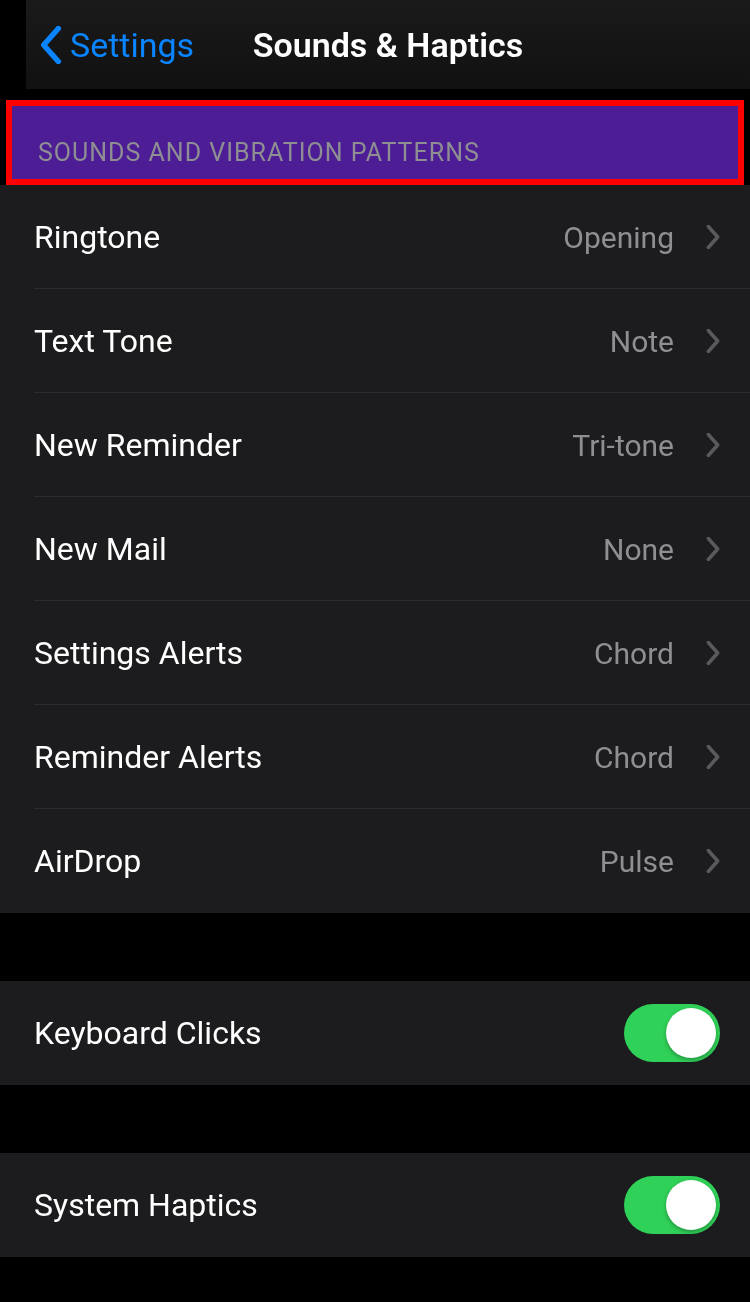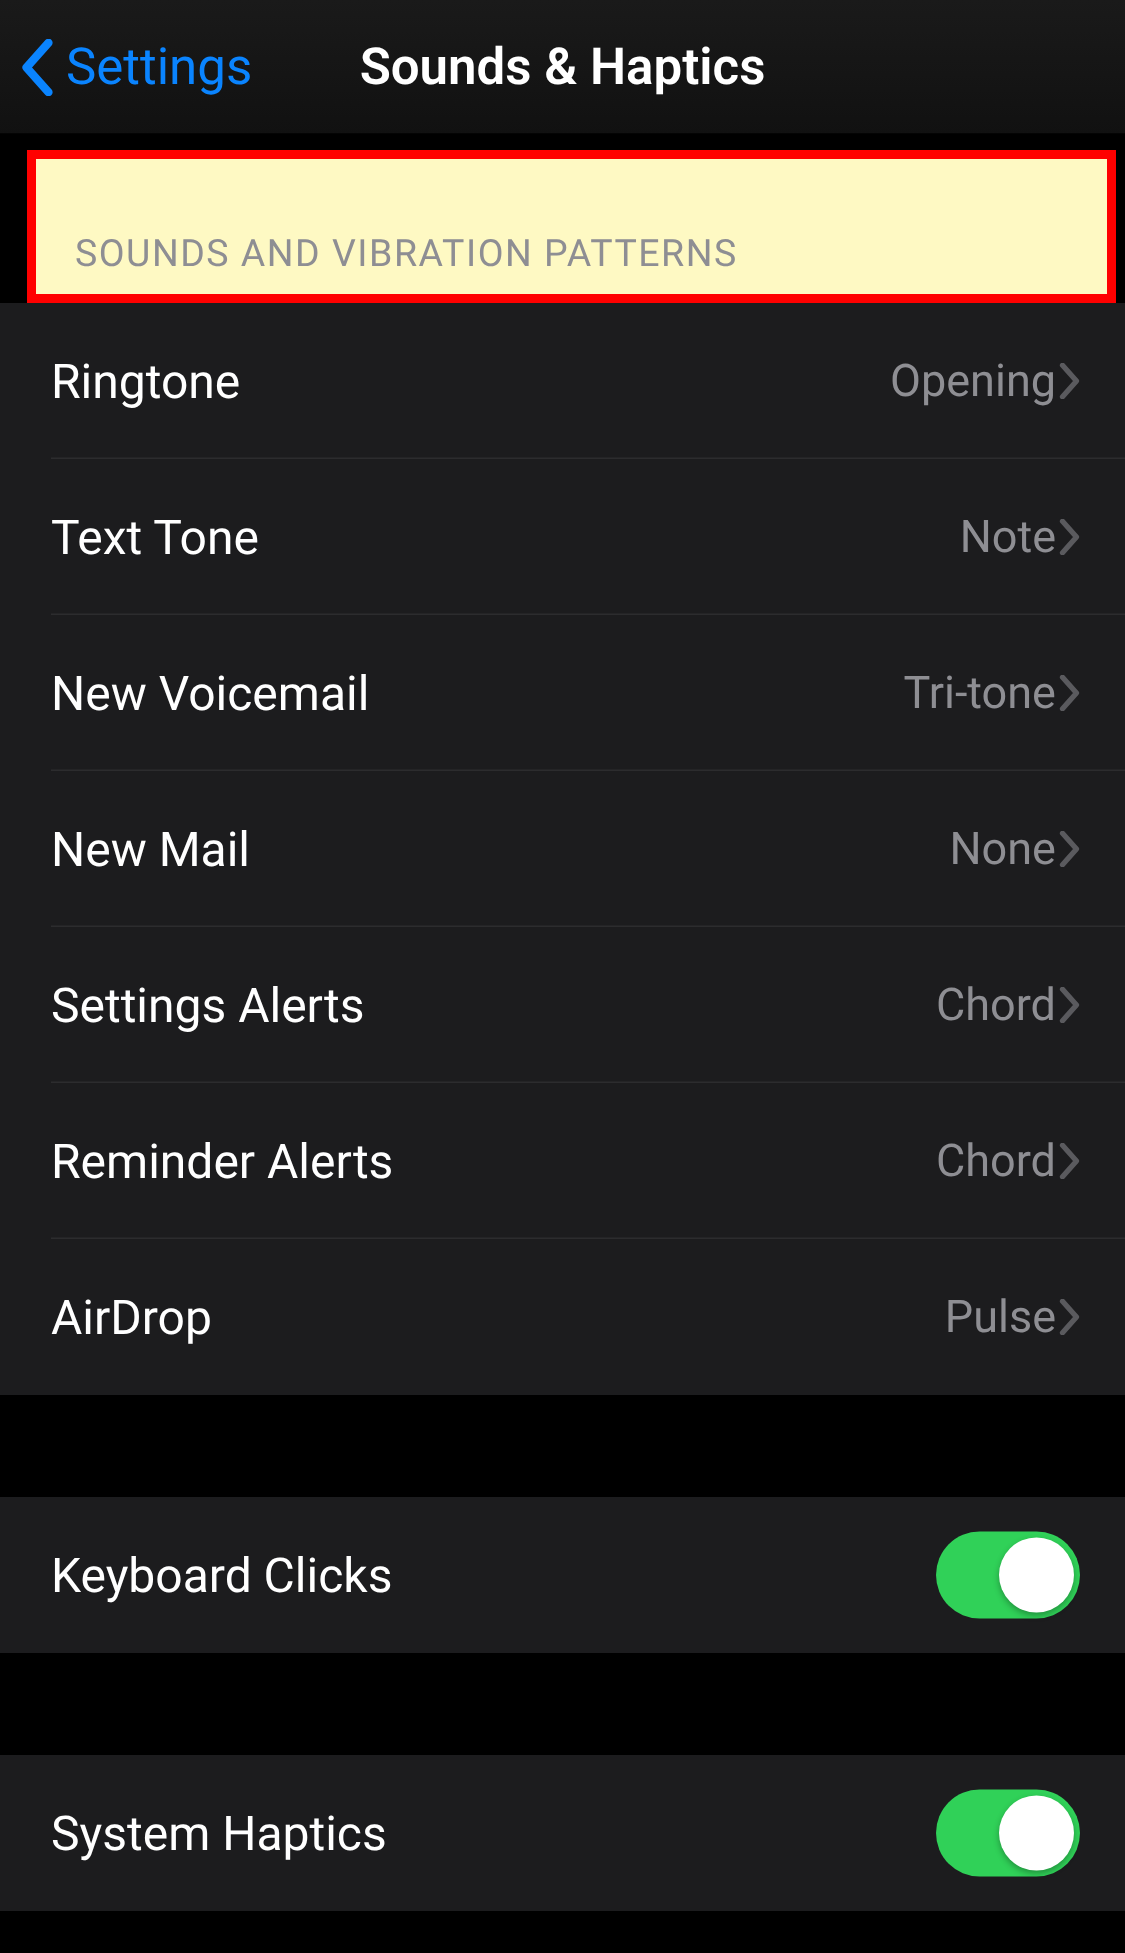--- a/index.html
+++ b/index.html
@@ -15,20 +15,21 @@
     color: #fff;
     overflow: hidden;
   }
   .navbar {
     height: 90px;
     display: flex;
     align-items: center;
     position: relative;
     background: linear-gradient(to bottom, #1a1a1a, #111);
     border-bottom: 1px solid #000;
+    margin-left: 26px;
   }
   .back-button {
     display: flex;
     align-items: center;
     color: #0a84ff;
     font-size: 34px;
     padding-left: 14px;
     cursor: pointer;
   }
   .back-chevron {
@@ -40,24 +41,24 @@
     position: absolute;
     left: 0;
     right: 0;
     text-align: center;
     font-size: 34px;
     font-weight: 600;
     color: #fff;
     pointer-events: none;
   }
   .section-header-highlight {
-    margin: 10px 6px 0 18px;
+    margin: 10px 6px 0 6px;
     border: 6px solid #ff0000;
-    padding: 49px 0 12px 26px;
-    background: #fef9c3;
+    padding: 32px 0 12px 26px;
+    background: #4c1d95;
   }
   .section-header-text {
     font-size: 25px;
     letter-spacing: 1px;
     color: #8e8e93;
     text-transform: uppercase;
   }
   .list-group {
     background: #1c1c1e;
   }
@@ -80,21 +81,21 @@
     background: #2c2c2e;
   }
   .row:last-child::after { display: none; }
   .row-label {
     font-size: 32px;
     color: #fff;
   }
   .row-right {
     display: flex;
     align-items: center;
-    gap: 2px;
+    gap: 32px;
   }
   .row-value {
     font-size: 30px;
     color: #8e8e93;
   }
   .chevron-right {
     width: 14px;
     height: 24px;
     flex-shrink: 0;
   }
@@ -151,21 +152,21 @@
   <div class="row">
     <span class="row-label">Text Tone</span>
     <div class="row-right">
       <span class="row-value">Note</span>
       <svg class="chevron-right" viewBox="0 0 12 20" fill="none">
           <polyline points="2,1 10,10 2,19" stroke="#5a5a5e" stroke-width="3" stroke-linecap="round" stroke-linejoin="round"></polyline>
         </svg>
     </div>
   </div>
   <div class="row">
-    <span class="row-label">New Voicemail</span>
+    <span class="row-label">New Reminder</span>
     <div class="row-right">
       <span class="row-value">Tri-tone</span>
       <svg class="chevron-right" viewBox="0 0 12 20" fill="none">
           <polyline points="2,1 10,10 2,19" stroke="#5a5a5e" stroke-width="3" stroke-linecap="round" stroke-linejoin="round"></polyline>
         </svg>
     </div>
   </div>
   <div class="row">
     <span class="row-label">New Mail</span>
     <div class="row-right">

